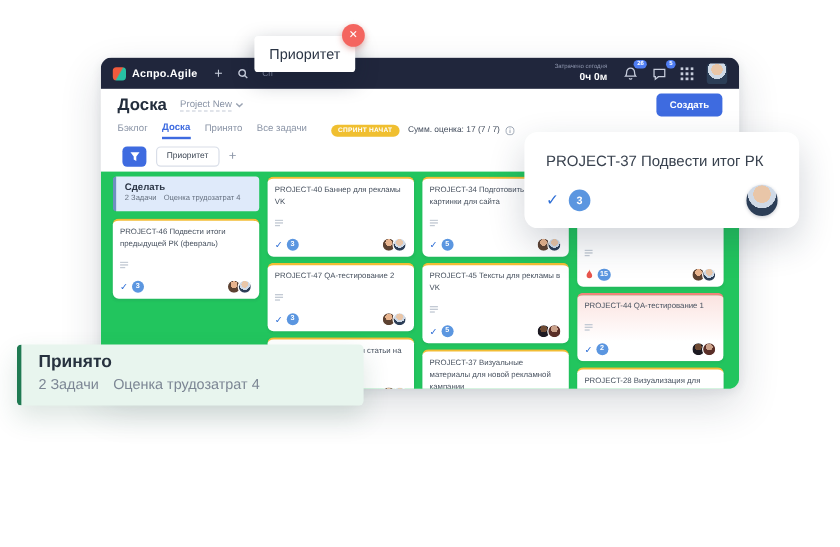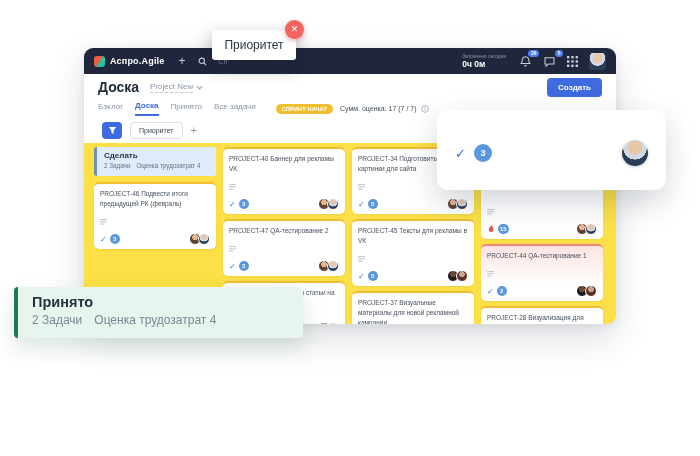--- a/index.html
+++ b/index.html
@@ -14,21 +14,21 @@
 
   
   .navbar { height:26px; background:#20263c; display:flex; align-items:center; padding:0 10px; }
   .logo-mark { width:11px; height:11px; border-radius:3px; margin-right:5px;
     background:linear-gradient(120deg,#f05a3c 0 46%,#27c1a4 54% 100%); }
   .app-name { color:#fff; font-size:9px; font-weight:700; letter-spacing:.2px; }
   .nav-ic { margin-left:12px; display:flex; align-items:center; color:#c7cddc; }
   .nav-plus { color:#c7cddc; font-size:12px; font-weight:400; margin-left:14px; line-height:1; }
   .nav-partial { color:#8d95ad; font-size:7px; margin-left:12px; }
   .nav-right { margin-left:auto; display:flex; align-items:center; gap:11px; }
-  .time-block { text-align:left; margin-right:2px; }
+  .time-block { text-align:right; margin-right:2px; }
   .time-label { font-size:5px; color:#8d95ad; }
   .time-value { font-size:8.5px; color:#fff; font-weight:600; }
   .ic-wrap { position:relative; display:flex; align-items:center; }
   .nav-badge { position:absolute; top:-5px; right:-7px; background:#4f7df2; color:#fff;
     font-size:5px; font-weight:700; border-radius:6px; padding:1px 2.5px; line-height:1.1; }
   .nav-avatar { width:17px; height:17px; border-radius:3px; }
 
   
   .hdr { height:26px; display:flex; align-items:center; padding:0 14px; }
   .page-title { font-size:14px; font-weight:700; color:#232d3c; }
@@ -51,21 +51,21 @@
   .search-box { width:158px; height:17px; border:1px solid #d9dee8; border-radius:4px;
     font-size:7px; padding:0 6px; color:#3c4654; font-family:inherit; outline:none; }
   .search-box::placeholder { color:#9aa3b2; }
   .btn-filter { width:20px; height:17px; margin-left:4px; background:#3e6be0; border:none;
     border-radius:4px; display:flex; align-items:center; justify-content:center; cursor:pointer; }
   .chip { margin-left:8px; height:17px; background:#fff; border:1px solid #d9dee8; border-radius:4px;
     font-size:7px; color:#3c4654; padding:0 8px; display:flex; align-items:center; cursor:pointer; font-family:inherit; }
   .btn-add { margin-left:8px; background:none; border:none; color:#8a94a6; font-size:11px; cursor:pointer; font-family:inherit; }
 
   
-  .board { background:#fde047; height:273px; padding:4px 10px 0; overflow:hidden; }
+  .board { background:#22c55e; height:273px; padding:4px 10px 0; overflow:hidden; }
   .cols { display:flex; gap:7px; height:100%; }
   .col { width:122px; flex:0 0 122px; }
   .col-head { border-left:3px solid; border-radius:3px; padding:4px 7px 5px; margin-bottom:6px; min-height:29px; }
   .col-name { font-size:8px; font-weight:700; color:#2b3545; }
   .col-meta { font-size:6.3px; color:#667180; margin-top:2px; display:flex; gap:6px; white-space:nowrap; }
 
   .card { background:#fff; border-radius:5px; border-top:2.5px solid #f2bd35; padding:5px 6px 4px;
     margin-bottom:5px; box-shadow:0 1px 2px rgba(40,55,80,.08); cursor:pointer; }
   .card--alert { border-top-color:#f0847a; background:linear-gradient(180deg,#fbe3e0 0%,#fff 70%); }
   .card-title { font-size:6.5px; line-height:1.55; color:#46505e; min-height:10px; word-wrap:break-word; }
@@ -440,20 +440,21 @@
         </div>
     </div>
   </div>
 
   <div class="tooltip">
     <span class="tooltip-label">Приоритет</span>
     <button class="tooltip-close">✕</button>
   </div>
 
   <div class="popup">
+    <div class="popup-title">PROJECT-37 Подвести итог РК</div>
     <div class="popup-meta">
       <span class="popup-check">✓</span>
       <span class="popup-badge">3</span>
       <span class="popup-avatar av-b"></span>
     </div>
   </div>
 
   <div class="accepted">
     <div class="accepted-title">Принято</div>
     <div class="accepted-meta">

